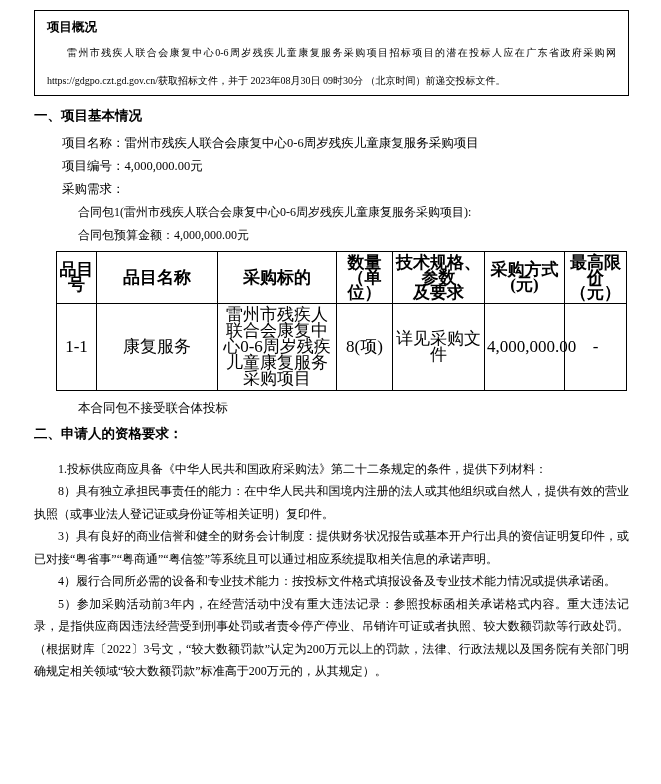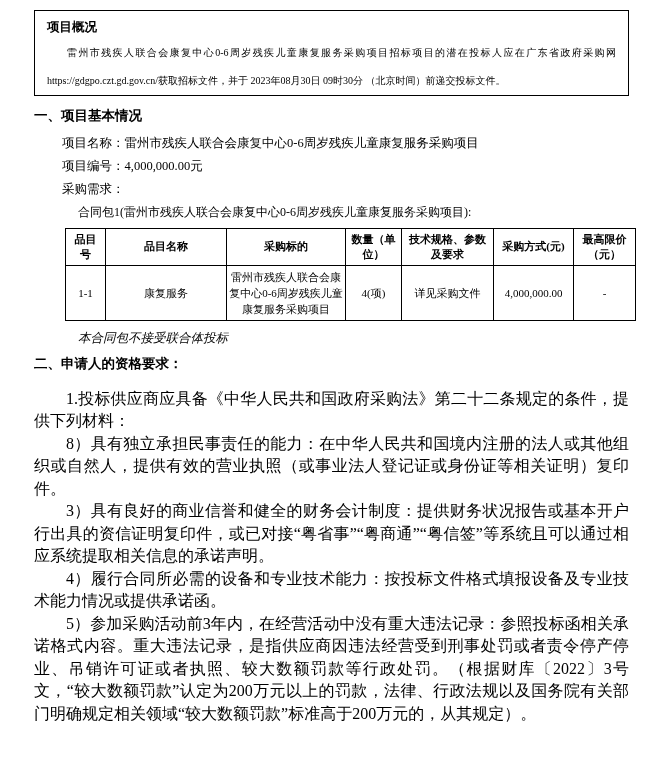--- a/index.html
+++ b/index.html
@@ -54,30 +54,29 @@
   }
   .cp-line {
     font-size: 12px;
     line-height: 23px;
     padding-left: 44px;
   }
   .note-line {
     font-size: 12.5px;
     line-height: 23px;
     padding-left: 44px;
-    font-style: italic;
   }
 
   
   table.items {
     border-collapse: collapse;
     table-layout: fixed;
     width: 570px;
-    margin: 4px 0 6px 31px;
-    font-size: 11px;
+    margin: 4px 0 6px 22px;
+    font-size: 17px;
   }
   table.items th,
   table.items td {
     border: 1px solid #000000;
     text-align: center;
     vertical-align: middle;
     padding: 3px 2px;
   }
   table.items th {
     font-weight: bold;
@@ -91,21 +90,21 @@
     text-align: right;
     padding-right: 5px;
   }
   td.cell-maxprice {
     text-align: right;
     padding-right: 8px;
   }
 
   
   .para {
-    font-size: 16px;
+    font-size: 12px;
     line-height: 22.5px;
     text-indent: 2em;
     text-align: justify;
     margin: 0;
   }
 </style>
 </head>
 <body>
 
 <div class="page">
@@ -115,20 +114,21 @@
     <div class="overview-body">雷州市残疾人联合会康复中心0-6周岁残疾儿童康复服务采购项目招标项目的潜在投标人应在广东省政府采购网https://gdgpo.czt.gd.gov.cn/获取招标文件，并于 2023年08月30日 09时30分 （北京时间）前递交投标文件。</div>
   </div>
 
   <div class="section-heading">一、项目基本情况</div>
 
   <div class="field-line">项目名称：雷州市残疾人联合会康复中心0-6周岁残疾儿童康复服务采购项目</div>
   <div class="field-line">项目编号：4,000,000.00元</div>
   <div class="field-line">采购需求：</div>
 
   <div class="cp-line">合同包1(雷州市残疾人联合会康复中心0-6周岁残疾儿童康复服务采购项目):</div>
+  <div class="cp-line">合同包预算金额：4,000,000.00元</div>
 
   <table class="items">
     <colgroup>
       <col style="width:40px">
         <col style="width:121px">
         <col style="width:119px">
         <col style="width:56px">
         <col style="width:92px">
         <col style="width:80px">
         <col style="width:62px">
@@ -146,21 +146,21 @@
         <th>采购方式(元)</th>
         <th>最高限价
 （元）</th>
       </tr>
     </thead>
     <tbody>
       <tr>
         <td>1-1</td>
         <td>康复服务</td>
         <td>雷州市残疾人联合会康复中心0-6周岁残疾儿童康复服务采购项目</td>
-        <td>4(项)</td>
+        <td>8(项)</td>
         <td>详见采购文件</td>
         <td class="cell-budget">4,000,000.00</td>
         <td class="cell-maxprice">-</td>
       </tr>
     </tbody>
   </table>
 
   <div class="note-line">本合同包不接受联合体投标</div>
 
   <div class="section-heading second">二、申请人的资格要求：</div>

